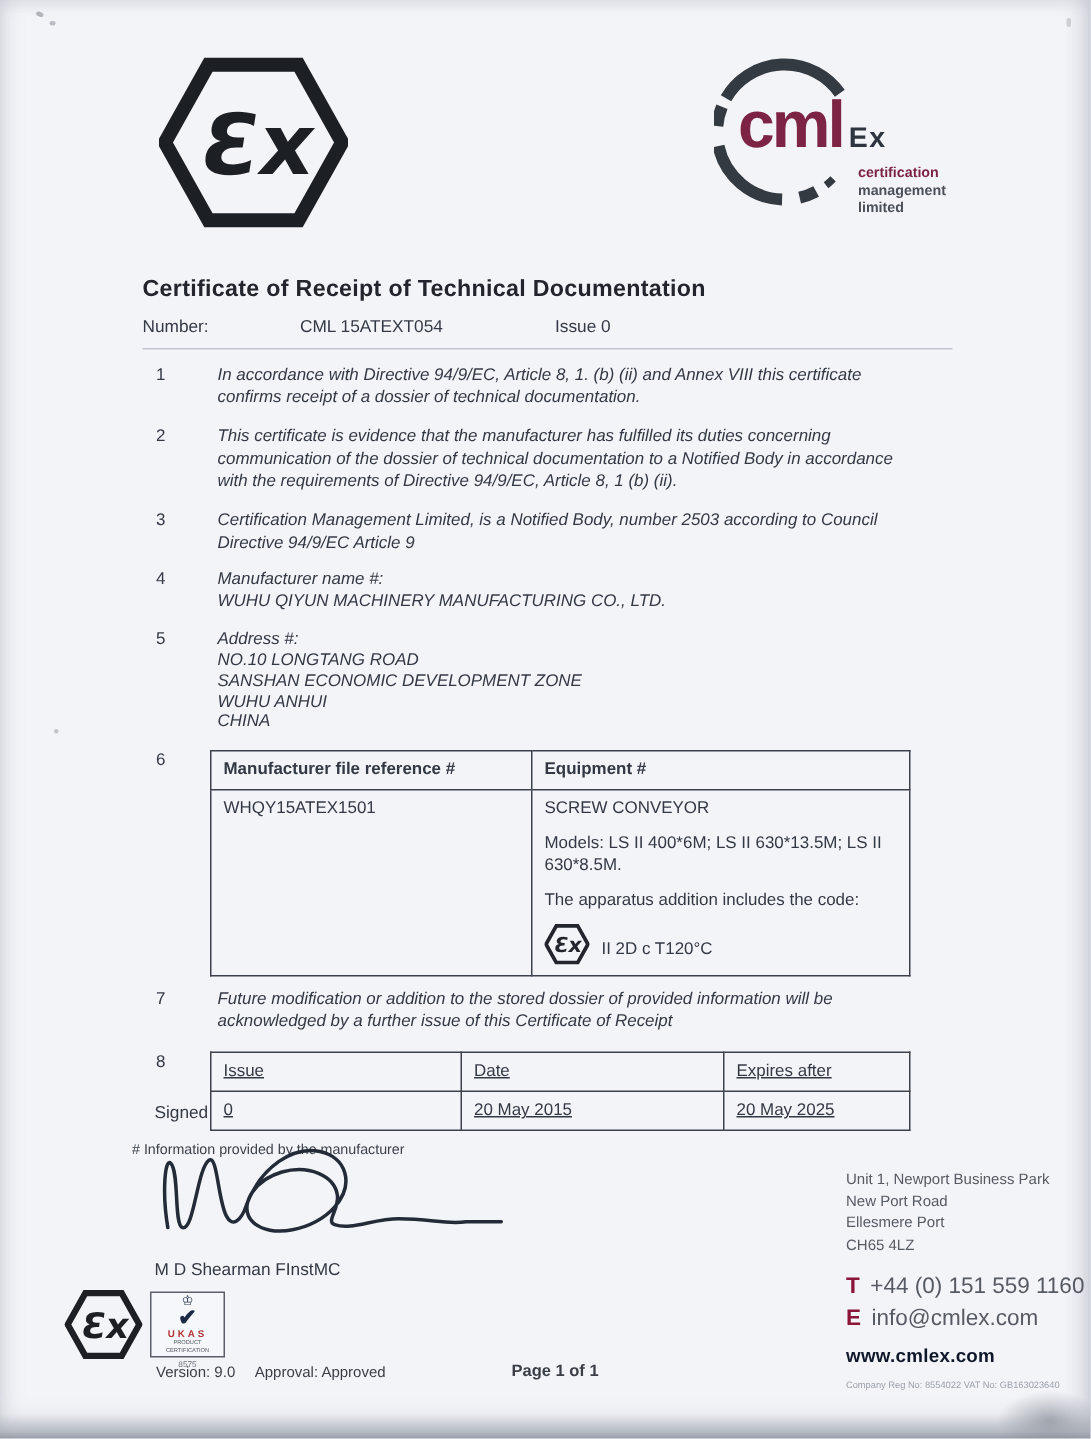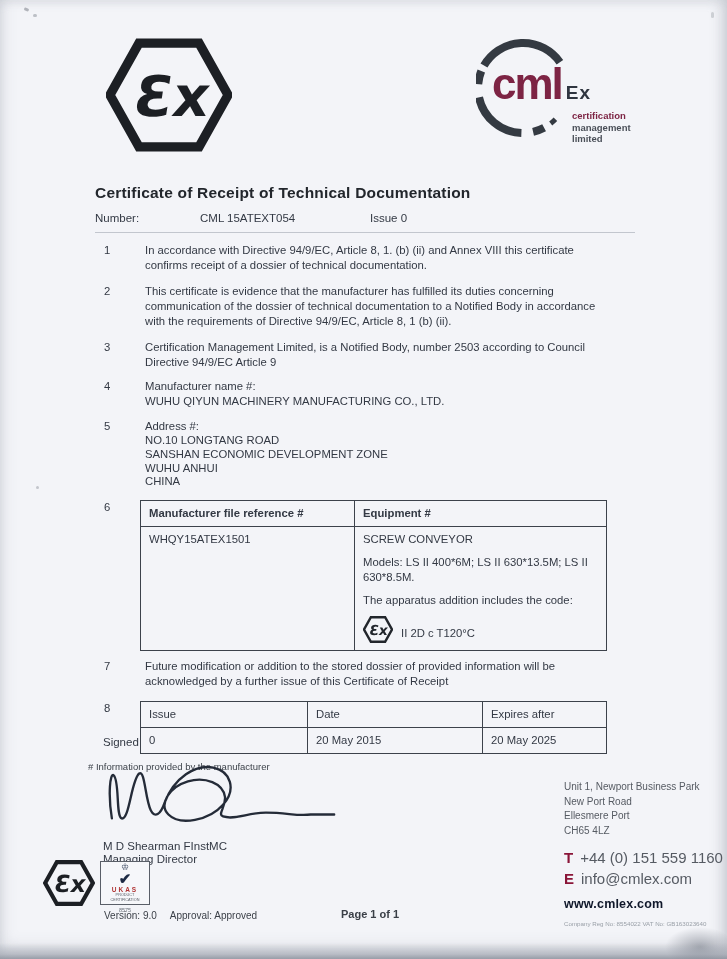--- a/index.html
+++ b/index.html
@@ -23,21 +23,21 @@
   .numrow{position:absolute;left:95px;top:212px;width:540px;height:20px;border-bottom:1px solid #c2c6ce;font-size:11.5px;}
   .numrow span{position:absolute;top:0;}
   .num-label{left:0;}
   .num-value{left:105px;}
   .num-issue{left:275px;}
 
   
   .doc-body{position:absolute;left:95px;top:243px;width:545px;font-size:11.3px;line-height:15px;}
   .clause{display:flex;margin-bottom:11px;}
   .inum{width:50px;flex:none;padding-left:9px;box-sizing:border-box;}
-  .itext{width:458px;}
+  .itext{width:458px;font-style:italic;}
   .kv{display:flex;flex-direction:column;}
   .klabel{width:145px;flex:none;}
   .kval{width:322px;}
   .addr div{line-height:13.8px;}
   .clause.c3{margin-bottom:9px;} .clause.c4{margin-bottom:10px;} .clause.c5{margin-bottom:4px;}
   .clause.c7{margin-bottom:6px;}
 
   table{border-collapse:collapse;table-layout:fixed;width:467px;font-size:11.3px;color:#333944;background:transparent;padding-left:32px;}
   .tbl-wrap{margin:0 0 8px 45px;}
   th,td{border:1px solid #3c424b;text-align:left;vertical-align:top;padding:5px 8px;}
@@ -196,21 +196,21 @@
     </div>
 
     <div class="clause c7">
       <div class="inum">7</div>
       <div class="itext">Future modification or addition to the stored dossier of provided information will be acknowledged by a further issue of this Certificate of Receipt</div>
     </div>
 
     <div class="clause" style="margin-bottom:0;">
       <div class="inum" style="padding-top:6px;">8</div>
     </div>
-    <div class="tbl-wrap" style="margin-top:-15px;margin-bottom:5px;">
+    <div class="tbl-wrap" style="margin-top:-15px;margin-bottom:5px;text-decoration:underline;">
       <table class="t8">
         <tbody>
             <tr>
           <th class="c1">Issue</th>
           <th class="c2">Date</th>
           <th>Expires after</th>
         </tr>
         <tr>
           <td>0</td>
           <td>20 May 2015</td>
@@ -222,21 +222,20 @@
 
     <div class="footnote"># Information provided by the manufacturer</div>
   </div>
 
   <div class="sig-block">
     <div>Signed</div>
     <svg class="sig-scribble" width="250" height="78" viewBox="0 0 250 80">
       <path d="M10,64 C6,40 8,16 12,20 C18,26 14,62 20,64 C28,66 30,24 38,18 C44,14 44,44 50,56 C54,64 60,60 64,48 C74,22 96,8 114,12 C132,16 138,34 124,50 C110,66 80,72 68,60 C58,50 68,32 88,26 C106,21 124,28 126,42 C127,52 118,60 124,62 C136,66 150,58 168,58 C190,58 200,62 214,60 L238,60" fill="none" stroke="#242b38" stroke-width="2.4" stroke-linecap="round"></path>
     </svg>
     <div class="sig-name">M D Shearman FInstMC</div>
-    <div class="sig-role">Managing Director</div>
   </div>
 
   <div class="foot-ex">
     <svg width="52" height="46" viewBox="0 0 120 110">
       <polygon points="3,55 31,5 89,5 117,55 89,105 31,105" fill="none" stroke="#1c1f24" stroke-width="10"></polygon>
       <text transform="translate(60,76) skewX(-9)" text-anchor="middle" font-size="56" font-weight="bold" fill="#1c1f24">Ɛx</text>
     </svg>
   </div>
   <div class="ukas">
     <div class="ukas-box">

